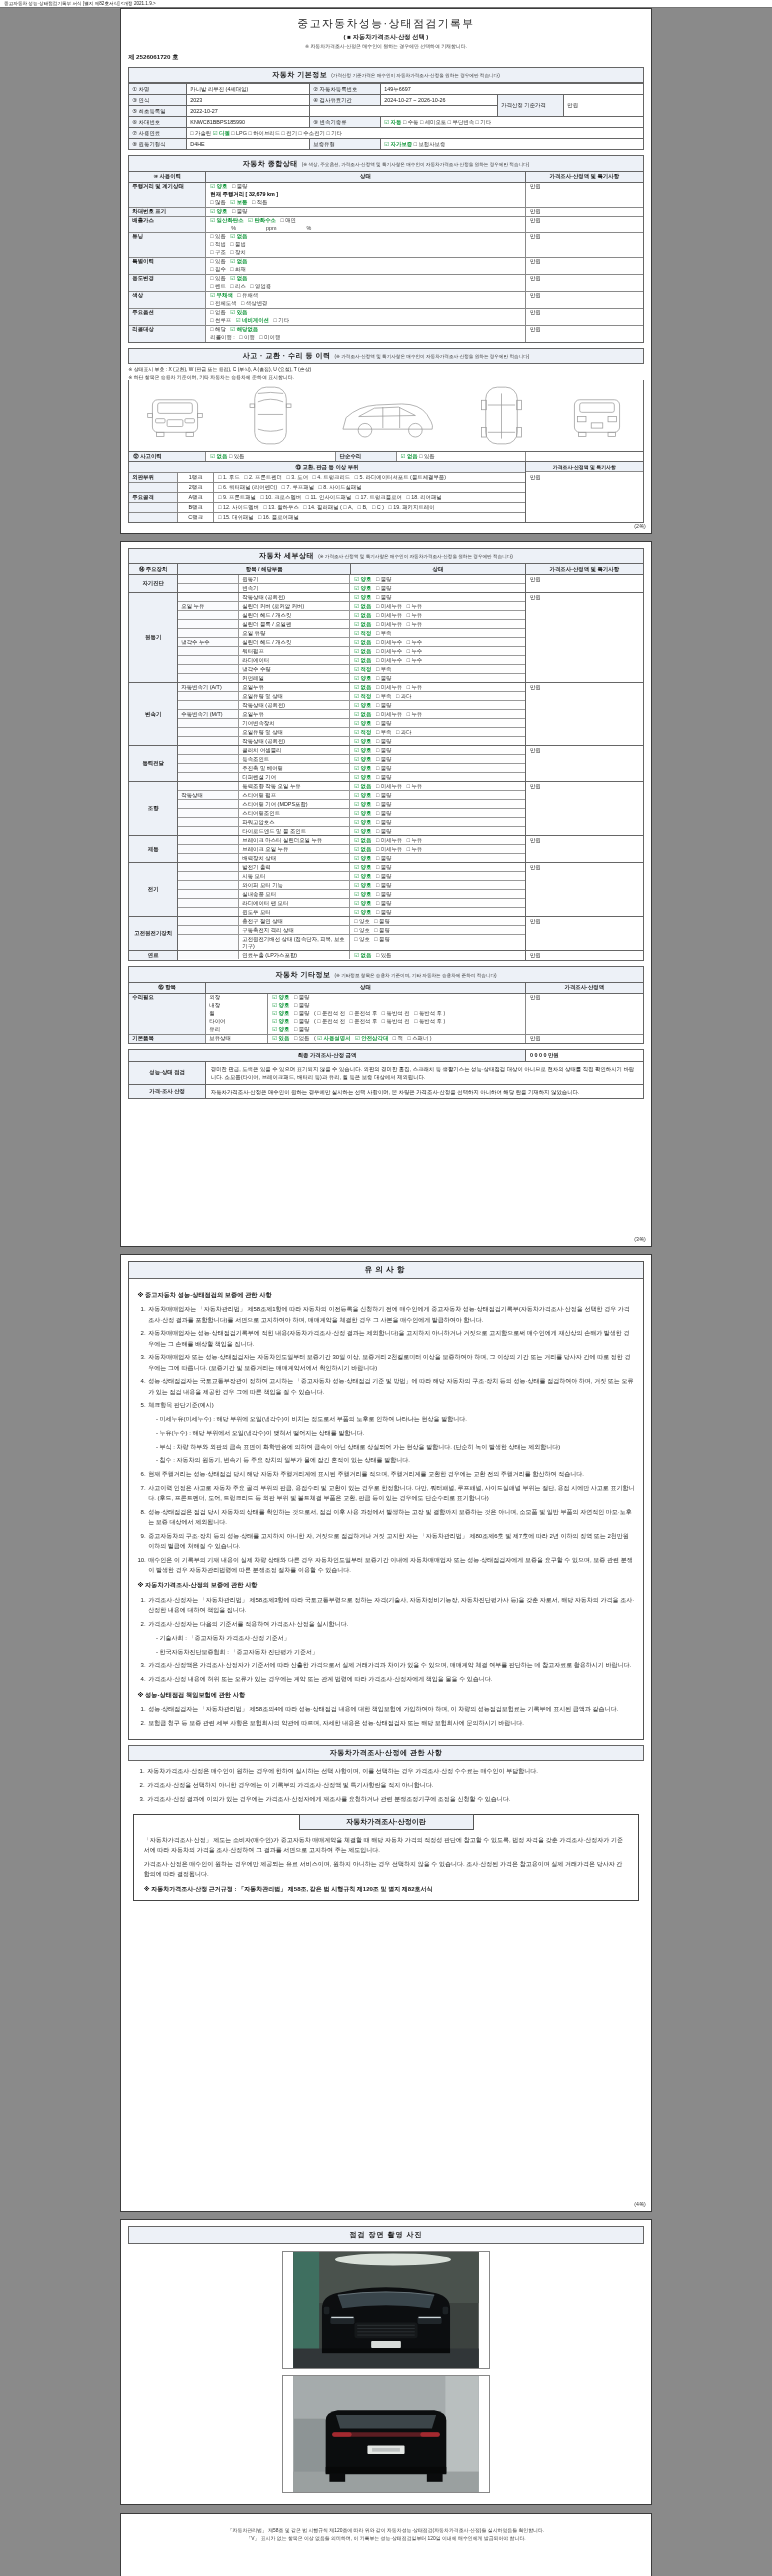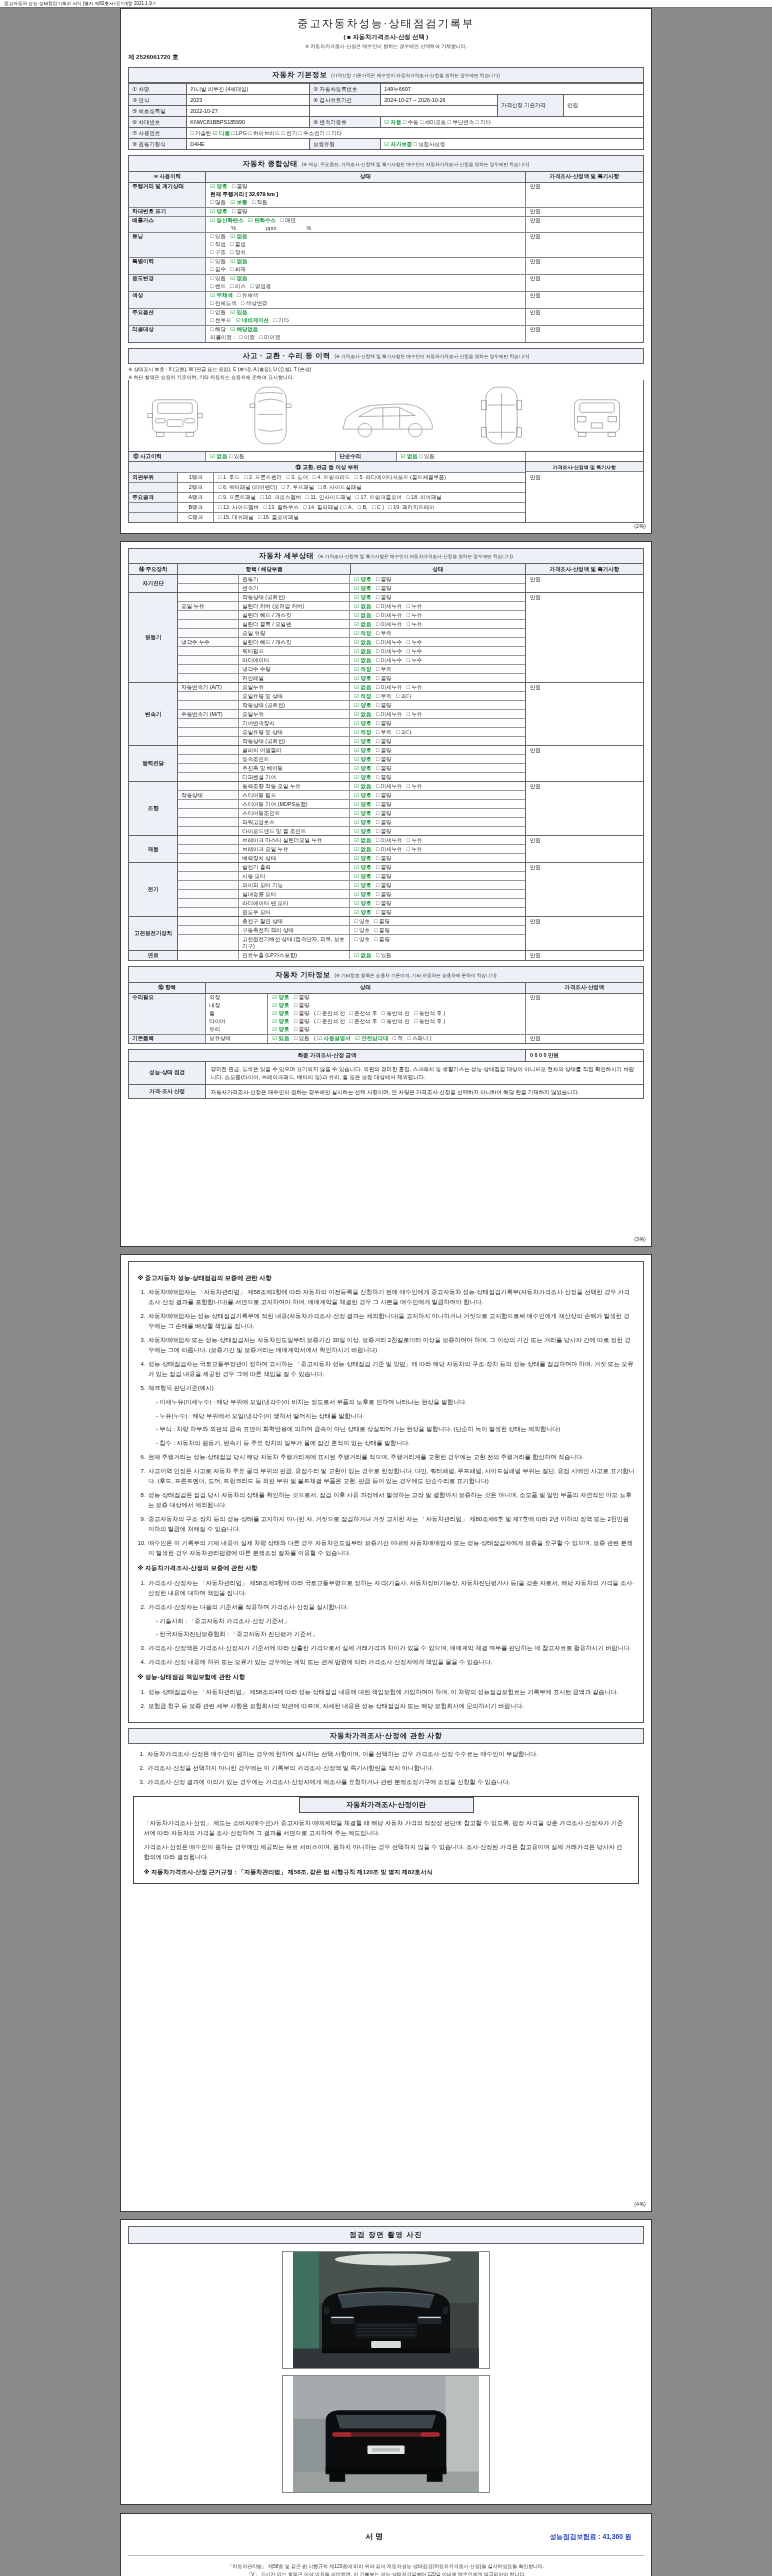--- a/index.html
+++ b/index.html
@@ -872,20 +872,21 @@
   </div>
   <div class="op-row">
     <span class="op-l">가격·조사 산정</span>
     <span class="op-t">자동차가격조사·산정은 매수인이 원하는 경우에만 실시하는 선택 사항이며, 본 차량은 가격조사·산정을 선택하지 아니하여 해당 란을 기재하지 않았습니다.</span>
   </div>
   <div class="pmark">(3쪽)</div>
 </div>
 
 <div class="sheet s3">
   <div class="notice-box">
+    <div class="notice-title">유의사항</div>
     <div class="notice-body">
       <div class="notice-sub">※ 중고자동차 성능·상태점검의 보증에 관한 사항</div>
       <div>
 
           <div class="nline">
             <span class="nno">1.</span>
             <span class="ntxt">자동차매매업자는 「자동차관리법」 제58조제1항에 따라 자동차의 이전등록을 신청하기 전에 매수인에게 중고자동차 성능·상태점검기록부(자동차가격조사·산정을 선택한 경우 가격조사·산정 결과를 포함합니다)를 서면으로 고지하여야 하며, 매매계약을 체결한 경우 그 사본을 매수인에게 발급하여야 합니다.</span>
           </div>
 
           <div class="nline">
@@ -1081,22 +1082,18 @@
         <rect x="170" y="155" width="60" height="8" fill="#9aa0a0" opacity="0.5"></rect>
         <rect x="70" y="196" width="260" height="14" fill="#070808"></rect>
         <rect x="78" y="210" width="34" height="18" fill="#0a0b0c"></rect>
         <rect x="288" y="210" width="34" height="18" fill="#0a0b0c"></rect>
       </svg>
     </div>
   </div>
 </div>
 
 <div class="sheet s5">
-  <div class="sign-row">
-    <span class="sign-label">서명</span>
-    <span class="fee"><span>성능점검보험료 :</span> <span>41,360 원</span></span>
-  </div>
   <div class="footer-lines">
     <div>「자동차관리법」 제58조 및 같은 법 시행규칙 제120조에 따라 위와 같이 자동차성능·상태점검(자동차가격조사·산정)을 실시하였음을 확인합니다.</div>
     <div>「V」 표시가 없는 항목은 이상 없음을 의미하며, 이 기록부는 성능·상태점검일부터 120일 이내에 매수인에게 발급되어야 합니다.</div>
   </div>
 </div>
 
 
 </body></html>

